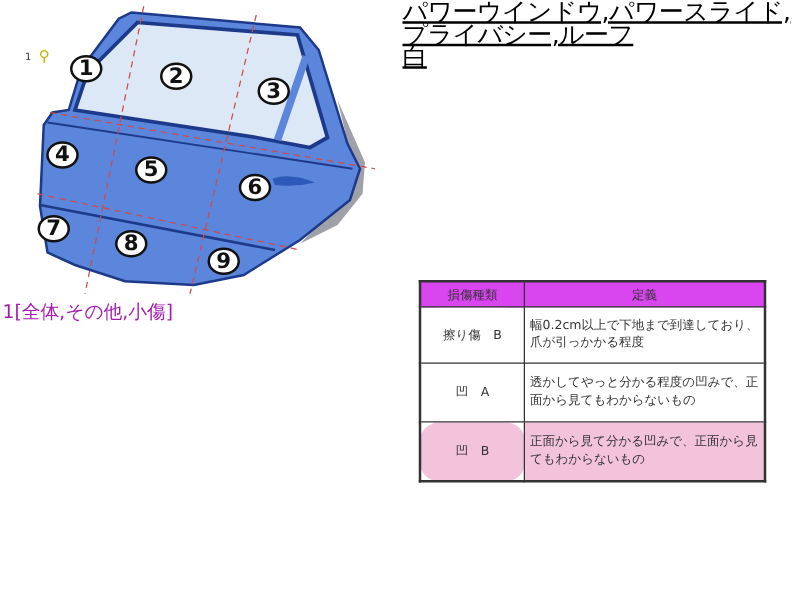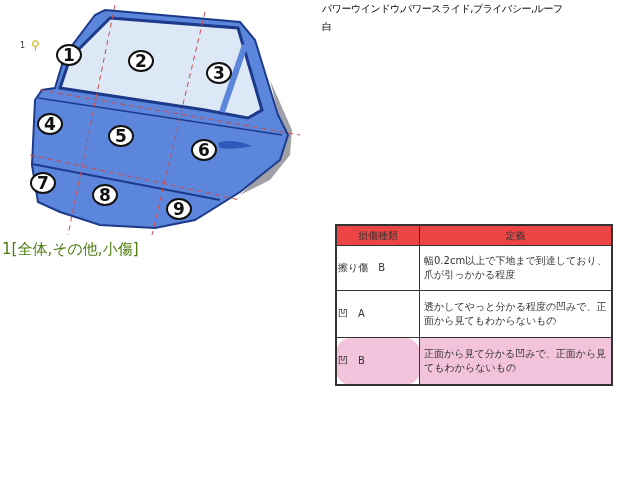--- a/index.html
+++ b/index.html
@@ -6,28 +6,28 @@
   body { width:640px; height:480px; position:relative; overflow:hidden;
          font-family:"DejaVu Sans", sans-serif; }
   .door-wrap { position:absolute; left:0; top:0; width:320px; height:240px; }
   .door-svg { position:absolute; left:0; top:0; }
   .marker { position:absolute; width:26px; height:22px; border-radius:50%;
             background:#fff; border:2px solid #111; box-sizing:border-box;
             font-size:17px; font-weight:bold; line-height:18px; text-align:center; color:#111;
             font-family:"DejaVu Sans", sans-serif; }
   .pin-label { position:absolute; left:20px; top:41px; font-size:8px; color:#333; }
   .pin-icon { position:absolute; left:31px; top:38px; font-size:12px; color:#c8b400; font-weight:bold; }
-  .options { position:absolute; left:322px; top:0; font-size:10px; line-height:18px; color:#000;
-             font-family:"DejaVu Sans", sans-serif; letter-spacing:-0.5px; }
-  .damage-note { position:absolute; left:2px; top:240px; font-size:15px; color:#4d7c0f; }
+  .options { position:absolute; left:322px; top:0; font-size:20px; line-height:18px; color:#000;
+             font-family:"DejaVu Sans", sans-serif; letter-spacing:-0.5px;text-decoration:underline; }
+  .damage-note { position:absolute; left:2px; top:240px; font-size:15px; color:#a21caf; }
   table.def { position:absolute; left:335px; top:224px; width:278px; border-collapse:collapse;
               font-size:10px; color:#333; }
   table.def td, table.def th { border:1px solid #333; }
-  table.def th { background:#ef4444; font-weight:normal; height:17px; }
-  table.def td.type { width:80px; text-align:left;border-radius:15px; }
+  table.def th { background:#d946ef; font-weight:normal; height:17px; }
+  table.def td.type { width:80px; text-align:center;border-radius:15px; }
   table.def td.desc { padding:3px 4px; line-height:14px; }
   table.def tr.pink td { background:#f3c3dc; }
   table.def tr.white td { background:#ffffff; }
   table.def tr.r1 td { height:38px; }
   table.def tr.r2 td { height:40px; }
   table.def tr.r3 td { height:40px; }
   table.def tr.r4 td { height:40px; }
   table.def tr.r5 td { height:42px; }
   table.def { border:2px solid #333; }
 </style>

